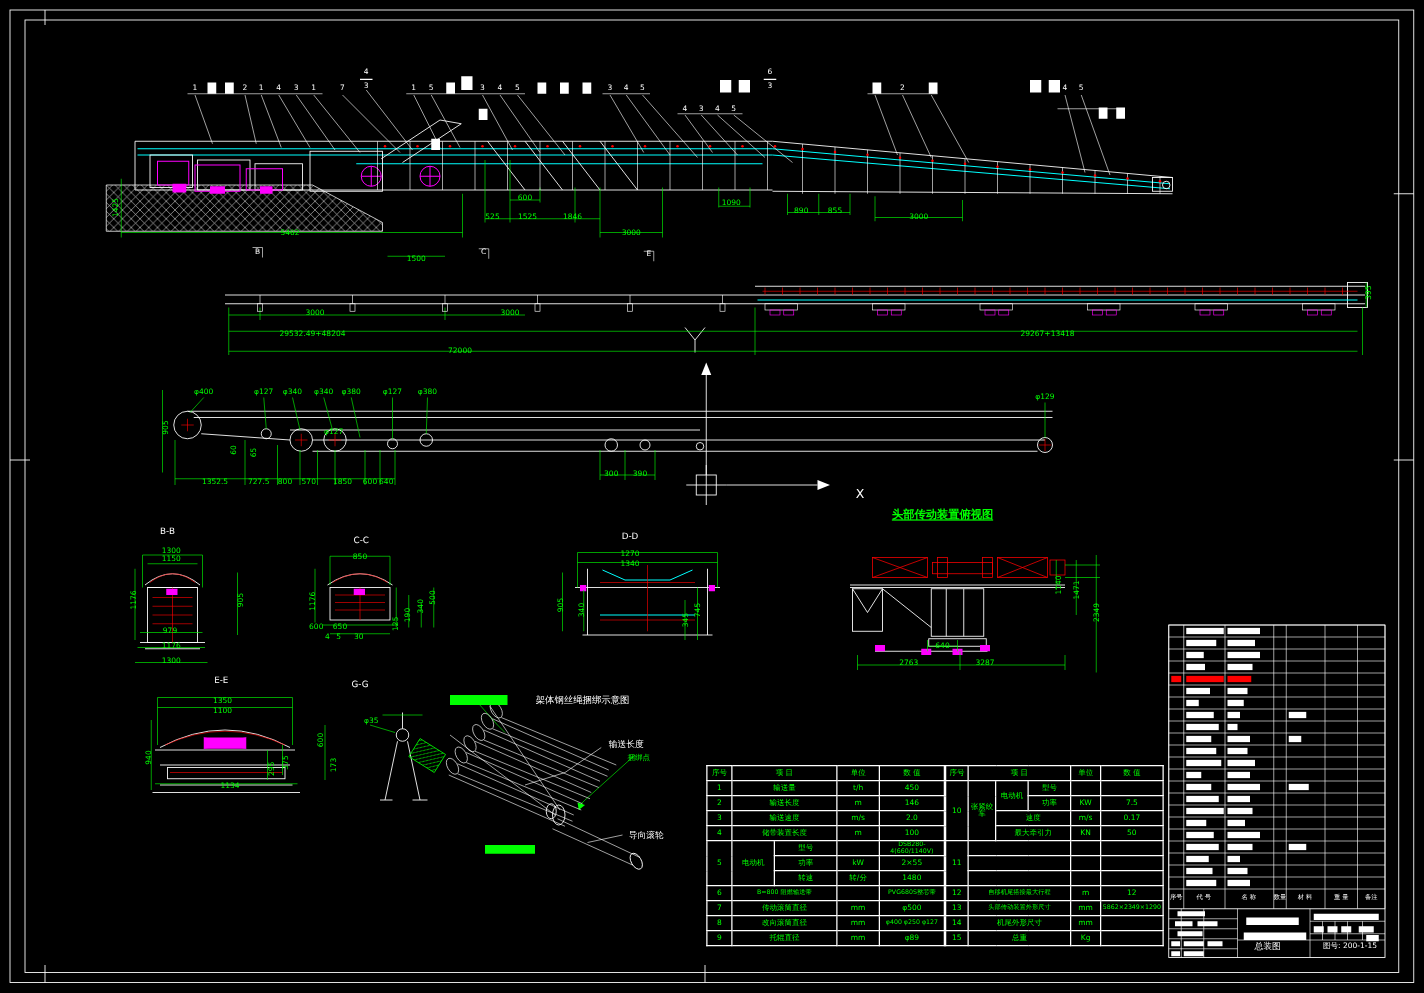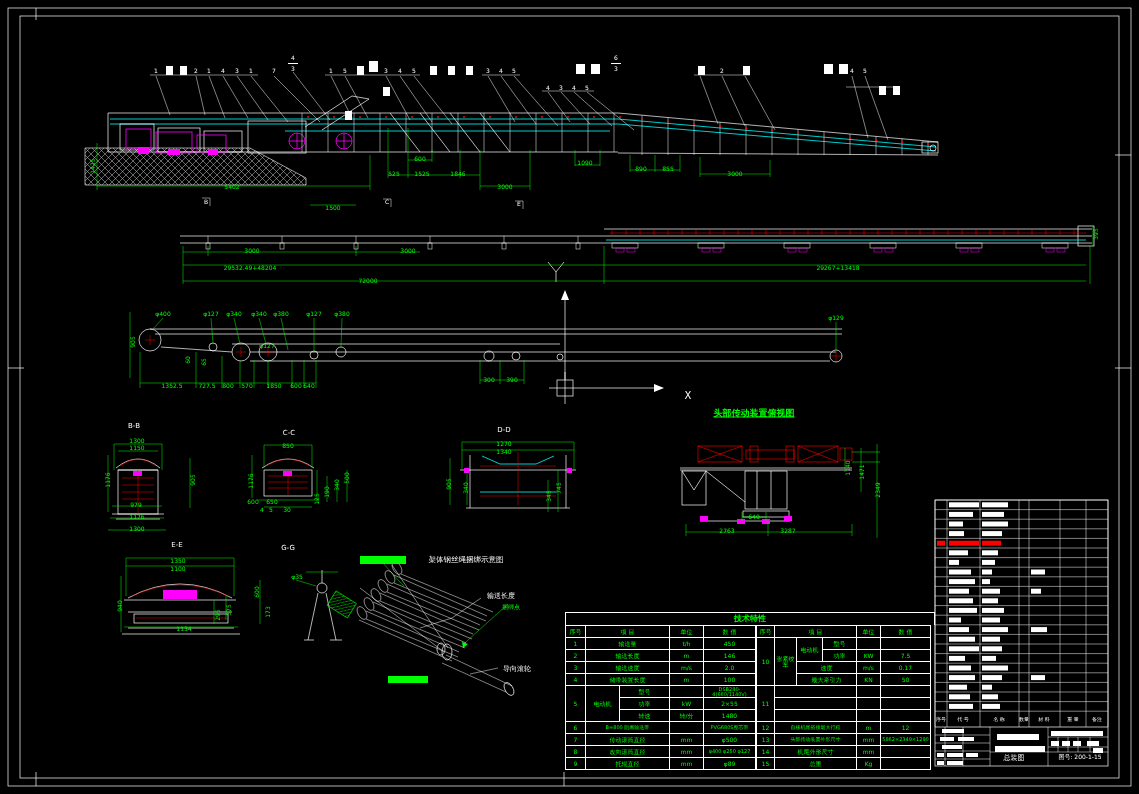--- a/index.html
+++ b/index.html
@@ -611,21 +611,20 @@
       <div class="bar" style="left: 995px; top: 746px; width: 50px; height: 6px; background: rgb(255, 255, 255);"></div>
       <div class="bar" style="left: 1051px; top: 731px; width: 52px; height: 5px; background: rgb(255, 255, 255);"></div>
       <div class="bar" style="left: 1051px; top: 741px; width: 8px; height: 5px; background: rgb(255, 255, 255);"></div>
       <div class="bar" style="left: 1062px; top: 741px; width: 8px; height: 5px; background: rgb(255, 255, 255);"></div>
       <div class="bar" style="left: 1073px; top: 741px; width: 8px; height: 5px; background: rgb(255, 255, 255);"></div>
       <div class="bar" style="left: 1087px; top: 741px; width: 12px; height: 5px; background: rgb(255, 255, 255);"></div>
       <div class="bar" style="left: 1093px; top: 748px; width: 10px; height: 5px; background: rgb(255, 255, 255);"></div>
     </div>
 
 <div class="ttable">
-  <div class="t-title">技术特性</div>
   <div class="t-body">
     <table>
       <colgroup>
             <col style="width:20px">
             <col style="width:34px">
             <col style="width:50px">
             <col style="width:34px">
             <col style="width:52px">
           </colgroup>
       <tbody>

